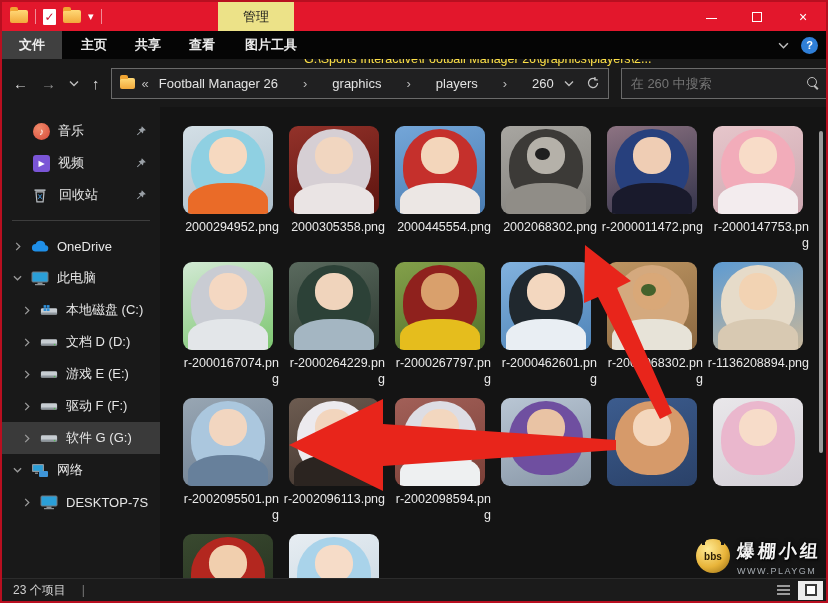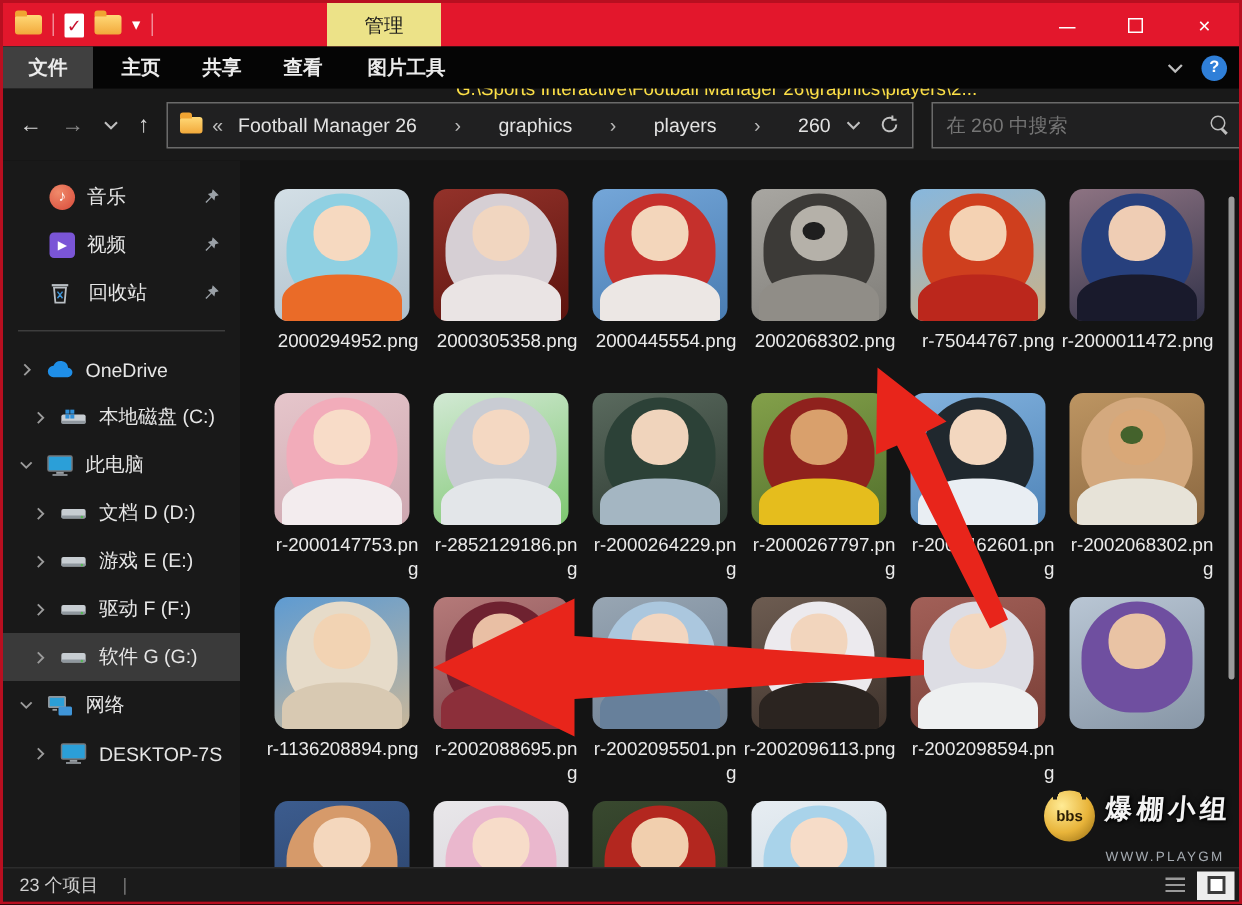--- a/index.html
+++ b/index.html
@@ -105,21 +105,21 @@
   
   .watermark { position:absolute; right:5px; bottom:2px; display:flex; gap:7px; z-index:5; pointer-events:none; }
   .wm-ball { width:34px; height:34px; border-radius:50%; position:relative;
     background:radial-gradient(circle at 35% 30%,#ffeb95,#e8b43a 55%,#8f660f);
     display:flex; align-items:center; justify-content:center; color:#2a1d05; font-size:10px; font-weight:bold; }
   .wm-ball::before { content:""; position:absolute; top:-4px; left:6px; width:22px; height:10px;
     background:radial-gradient(circle at 50% 100%, transparent 55%, #141414 56%); }
   .wm-text { display:flex; flex-direction:column; }
   .wm-cn { color:#f3f3f3; font-size:18px; font-weight:bold; letter-spacing:3px; transform:skewX(-5deg);
     text-shadow:1px 1px 2px #000,0 0 4px rgba(0,0,0,.9); }
-  .wm-url { color:#a5abb1; font-size:9px; letter-spacing:1.5px; margin-top:15px; }
+  .wm-url { color:#a5abb1; font-size:9px; letter-spacing:1.5px; margin-top:3px; }
 
   
   .arrows { position:absolute; left:0; top:0; width:828px; height:603px; pointer-events:none; z-index:4; }
 </style>
 </head>
 <body>
 
 <div class="window">
 
   <div class="titlebar">
@@ -247,55 +247,55 @@
               <path d="M1 1l4 4-4 4" fill="none" stroke="currentColor" stroke-width="1.4"></path>
             </svg>
           </span>
           <span class="icsvg">
             <svg width="19" height="13" viewBox="0 0 20 13">
               <path d="M5.2 12a4.2 4.2 0 0 1 0-8.4A5.6 5.6 0 0 1 16 5a3.4 3.4 0 0 1-.6 7z" fill="#1f8fe8"></path>
             </svg>
           </span>
           <span class="slabel">OneDrive</span>
         </div>
+        <div class="srow lvl0">
+          <span class="chevbox">
+            <svg width="9" height="6" viewBox="0 0 10 6">
+              <path d="M1 1l4 4 4-4" fill="none" stroke="currentColor" stroke-width="1.4"></path>
+            </svg>
+          </span>
+          <span class="icsvg">
+            <svg width="18" height="15" viewBox="0 0 18 15">
+              <rect x="1" y="1" width="16" height="10" rx="1" fill="#2b9fd8" stroke="#74797e"></rect>
+              <rect x="6.5" y="11.6" width="5" height="1.3" fill="#9aa0a5"></rect>
+              <rect x="4" y="13.1" width="10" height="1.1" fill="#9aa0a5"></rect>
+            </svg>
+          </span>
+          <span class="slabel">此电脑</span>
+        </div>
         <div class="srow lvl1">
           <span class="chevbox">
             <svg width="6" height="9" viewBox="0 0 6 10">
               <path d="M1 1l4 4-4 4" fill="none" stroke="currentColor" stroke-width="1.4"></path>
             </svg>
           </span>
           <span class="icsvg">
             <svg width="19" height="13" viewBox="0 0 20 13">
               <rect x="1" y="4" width="18" height="7" rx="1.5" fill="#c7cdd2"></rect>
               <rect x="1" y="8.8" width="18" height="2.2" rx="1" fill="#8f979e"></rect>
               <g fill="#2f8fd8">
                 <rect x="4" y="0.5" width="3" height="3"></rect>
                 <rect x="7.6" y="0.5" width="3" height="3"></rect>
                 <rect x="4" y="4.1" width="3" height="3"></rect>
                 <rect x="7.6" y="4.1" width="3" height="3"></rect>
               </g>
             </svg>
           </span>
           <span class="slabel">本地磁盘 (C:)</span>
         </div>
-        <div class="srow lvl0">
-          <span class="chevbox">
-            <svg width="9" height="6" viewBox="0 0 10 6">
-              <path d="M1 1l4 4 4-4" fill="none" stroke="currentColor" stroke-width="1.4"></path>
-            </svg>
-          </span>
-          <span class="icsvg">
-            <svg width="18" height="15" viewBox="0 0 18 15">
-              <rect x="1" y="1" width="16" height="10" rx="1" fill="#2b9fd8" stroke="#74797e"></rect>
-              <rect x="6.5" y="11.6" width="5" height="1.3" fill="#9aa0a5"></rect>
-              <rect x="4" y="13.1" width="10" height="1.1" fill="#9aa0a5"></rect>
-            </svg>
-          </span>
-          <span class="slabel">此电脑</span>
-        </div>
         <div class="srow lvl1">
           <span class="chevbox">
             <svg width="6" height="9" viewBox="0 0 6 10">
               <path d="M1 1l4 4-4 4" fill="none" stroke="currentColor" stroke-width="1.4"></path>
             </svg>
           </span>
           <span class="icsvg">
             <svg width="19" height="12" viewBox="0 0 20 12">
               <rect x="1" y="3" width="18" height="7" rx="1.5" fill="#c7cdd2"></rect>
               <rect x="1" y="7.8" width="18" height="2.2" rx="1" fill="#8f979e"></rect>
@@ -410,28 +410,20 @@
           <div class="cell">
     <div class="thumb" style="--bg1: #a8a6a1; --bg2: #807e79; --hair: #3c3a37; --skin: #b5b1a9; --top: #908d87; --patch: #1f1f1f;">
       <div class="hair"></div>
       <div class="face"></div>
       <div class="torso"></div>
     <div class="patch"></div>
             </div>
     <div class="fname">2002068302.png</div>
   </div>
           <div class="cell">
-    <div class="thumb" style="--bg1: #87b7dd; --bg2: #c9b289; --hair: #cf3f1e; --skin: #f4d2b3; --top: #bb271c;">
-      <div class="hair"></div>
-      <div class="face"></div>
-      <div class="torso"></div>
-    </div>
-    <div class="fname">r-75044767.png</div>
-  </div>
-          <div class="cell">
     <div class="thumb" style="--bg1: #8d7382; --bg2: #33334a; --hair: #27407d; --skin: #efcdb4; --top: #191a2c;">
       <div class="hair"></div>
       <div class="face"></div>
       <div class="torso"></div>
     </div>
     <div class="fname">r-2000011472.png</div>
   </div>
           <div class="cell">
     <div class="thumb" style="--bg1: #e6c6cb; --bg2: #cda7b0; --hair: #f2acba; --skin: #f8dcc8; --top: #f3ecee;">
       <div class="hair"></div>
@@ -439,21 +431,21 @@
       <div class="torso"></div>
     </div>
     <div class="fname">r-2000147753.png</div>
   </div>
           <div class="cell">
     <div class="thumb" style="--bg1: #d2e9d4; --bg2: #7cc66f; --hair: #c9ccd3; --skin: #f4d8c2; --top: #e3e6e9;">
       <div class="hair"></div>
       <div class="face"></div>
       <div class="torso"></div>
     </div>
-    <div class="fname">r-2852129186.png</div>
+    <div class="fname">r-2000167074.png</div>
   </div>
           <div class="cell">
     <div class="thumb" style="--bg1: #5a6a5e; --bg2: #2c3830; --hair: #2c4137; --skin: #f0d4bc; --top: #a4b6c2;">
       <div class="hair"></div>
       <div class="face"></div>
       <div class="torso"></div>
     </div>
     <div class="fname">r-2000264229.png</div>
   </div>
           <div class="cell">
@@ -481,28 +473,20 @@
             </div>
     <div class="fname">r-2002068302.png</div>
   </div>
           <div class="cell">
     <div class="thumb" style="--bg1: #5e9bd2; --bg2: #c8b79a; --hair: #e6dbc9; --skin: #f2d3b3; --top: #d8c9b2;">
       <div class="hair"></div>
       <div class="face"></div>
       <div class="torso"></div>
     </div>
     <div class="fname">r-1136208894.png</div>
-  </div>
-          <div class="cell">
-    <div class="thumb" style="--bg1: #b57a79; --bg2: #7c474e; --hair: #6e2230; --skin: #e9bfa4; --top: #8c2f3a;">
-      <div class="hair"></div>
-      <div class="face"></div>
-      <div class="torso"></div>
-    </div>
-    <div class="fname">r-2002088695.png</div>
   </div>
           <div class="cell">
     <div class="thumb" style="--bg1: #98a6b3; --bg2: #6d7e91; --hair: #abc7de; --skin: #f2d6c0; --top: #67809b;">
       <div class="hair"></div>
       <div class="face"></div>
       <div class="torso"></div>
     </div>
     <div class="fname">r-2002095501.png</div>
   </div>
           <div class="cell">

